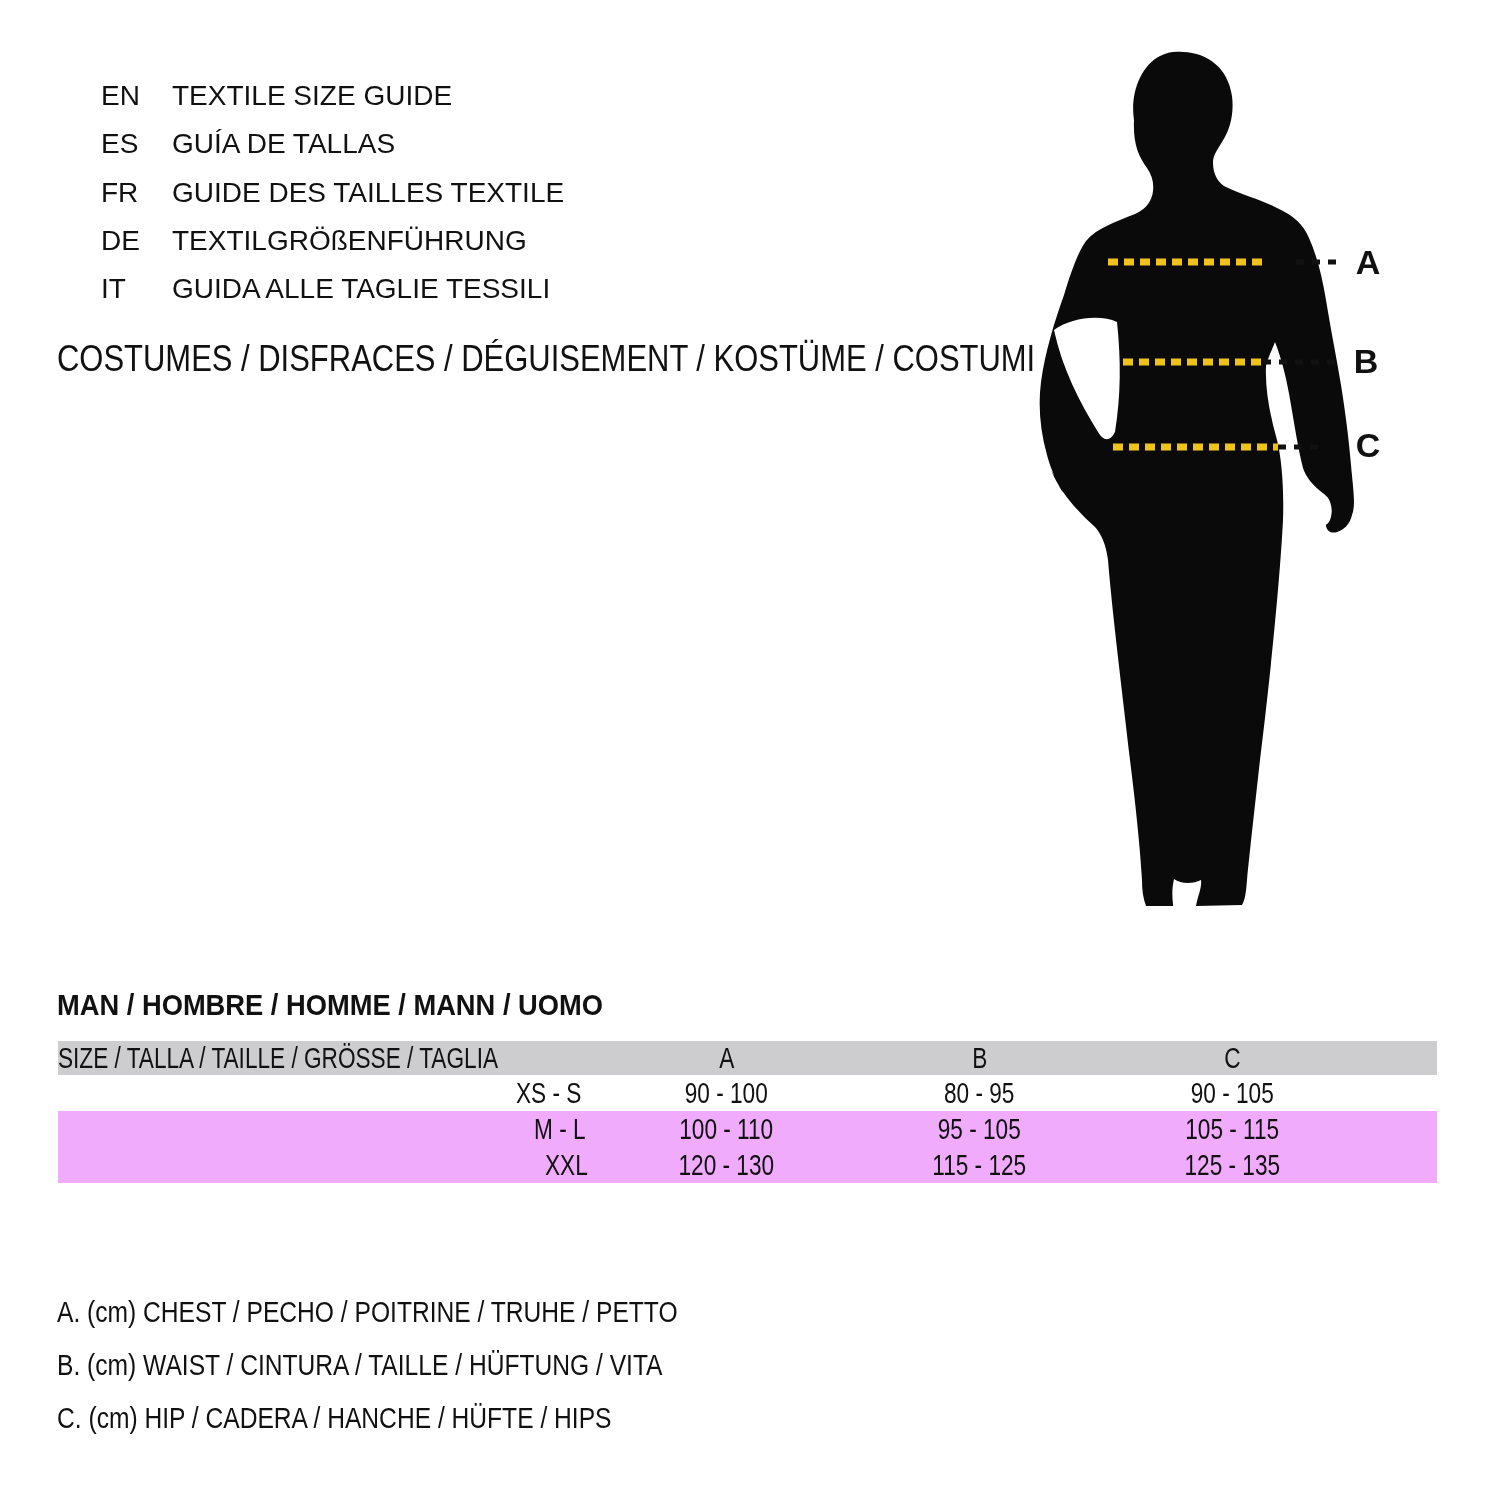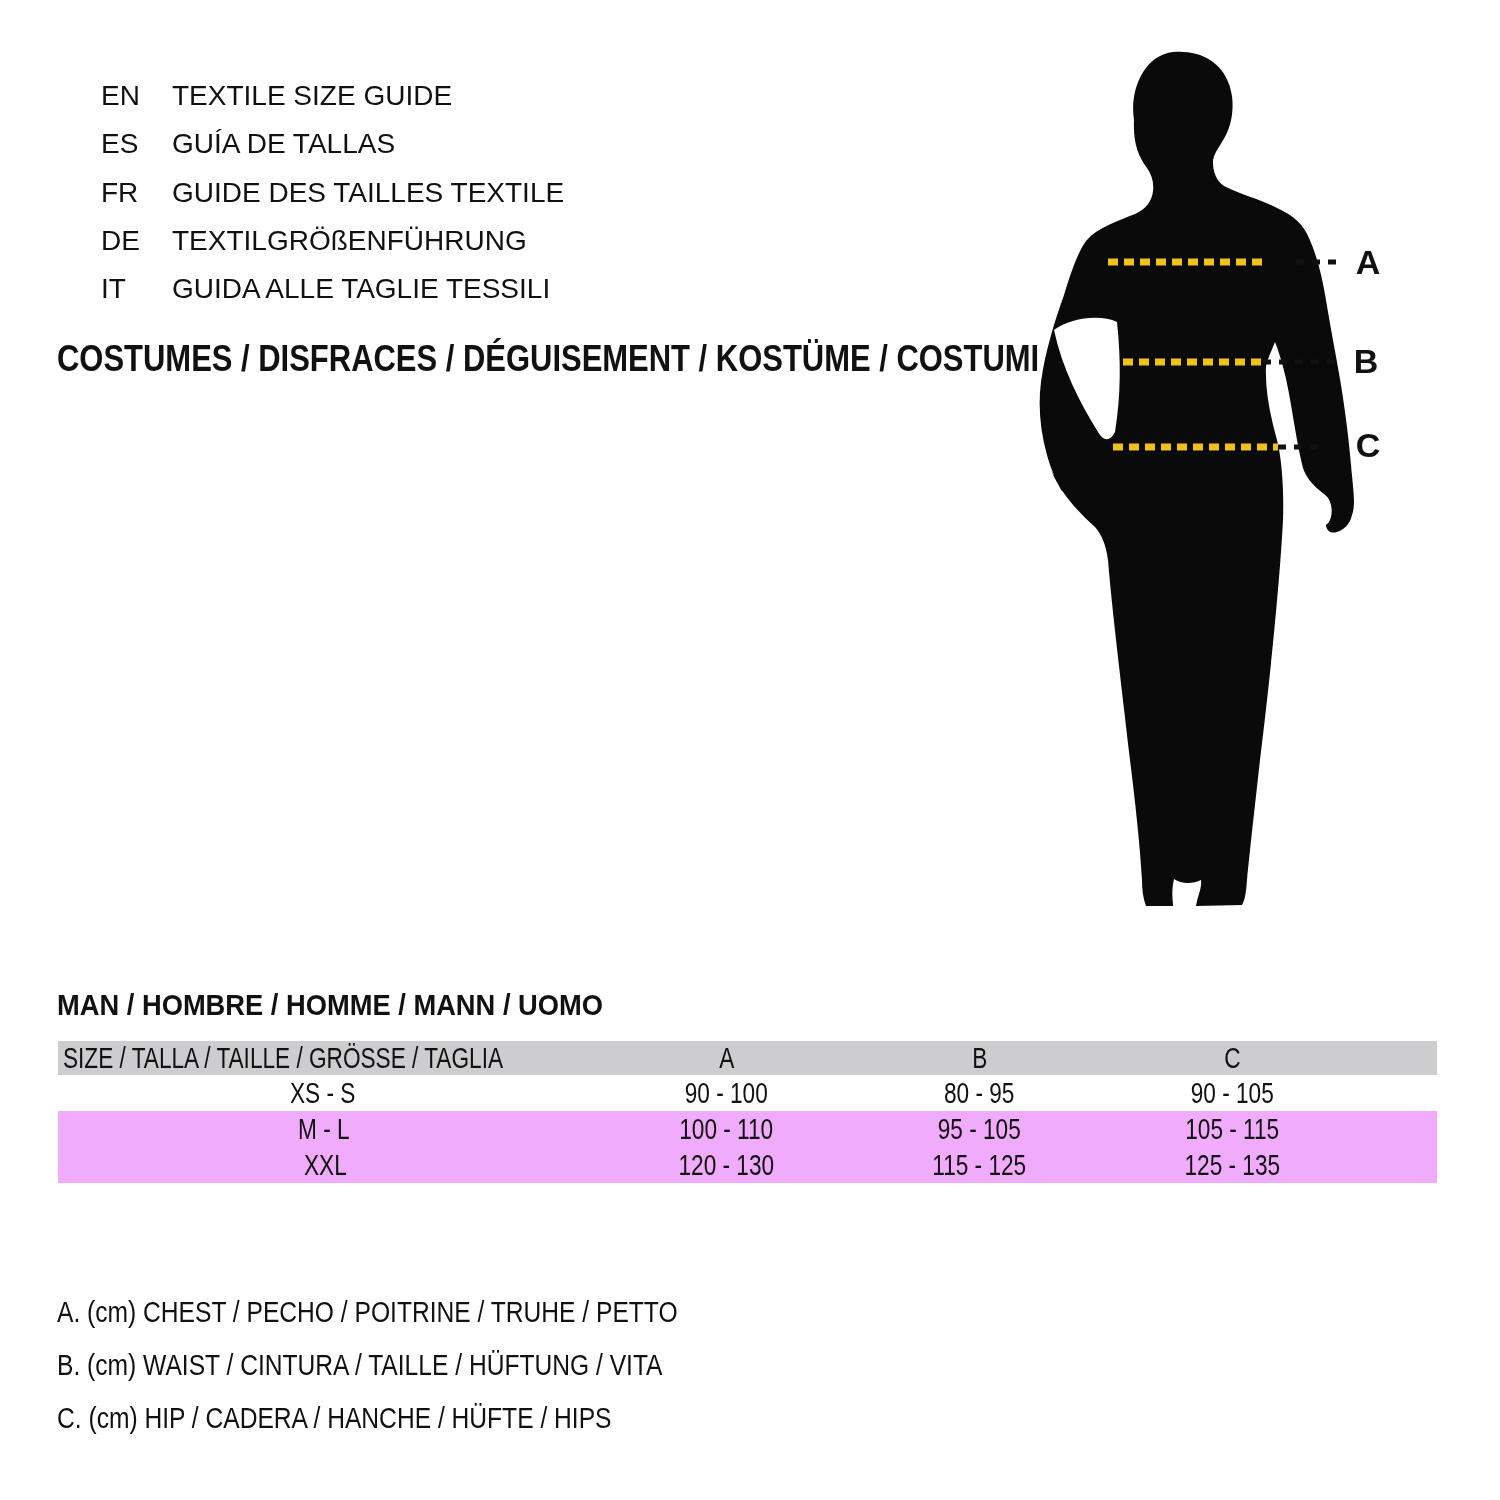--- a/index.html
+++ b/index.html
@@ -16,29 +16,29 @@
   .cx82{display:inline-block;white-space:nowrap;transform:scaleX(0.82);transform-origin:0 50%;}
   .cx86{display:inline-block;white-space:nowrap;transform:scaleX(0.86);transform-origin:0 50%;}
   .cx91{display:inline-block;white-space:nowrap;transform:scaleX(0.91);transform-origin:0 50%;}
 
   
   .lang-block{left:57px;top:72px;font-size:28px;line-height:48.3px;}
   .lang-row{white-space:nowrap;margin-left:44px;}
   .lang-code{display:inline-block;width:71px;}
 
   
-  .costumes-title{left:57px;top:341px;font-size:36px;font-weight:700;line-height:36px;}
+  .costumes-title{left:57px;top:341px;font-size:36px;font-weight:400;line-height:36px;}
   .man-title{left:57px;top:990px;font-size:30px;font-weight:700;line-height:30px;}
 
   
   .size-table{left:58px;top:1041px;width:1379px;font-size:29px;}
   .trow{display:grid;grid-template-columns:542px 253px 253px 253px;align-items:center;height:36px;}
   .trow.head{height:34px;background:#cdcdcf;}
   .trow.zebra{background:#f0abfc;}
-  .c-size{text-align:center;padding-left:5px;}
+  .c-size{text-align:right;}
   .c-num{text-align:center;}
 
   
   .legend-block{left:57px;top:1285px;font-size:30px;line-height:53px;}
 
   
   .figure-wrap{left:1000px;top:40px;width:400px;height:880px;}
   svg text{font-family:"Liberation Sans", sans-serif;font-weight:700;}
 </style>
 </head>

